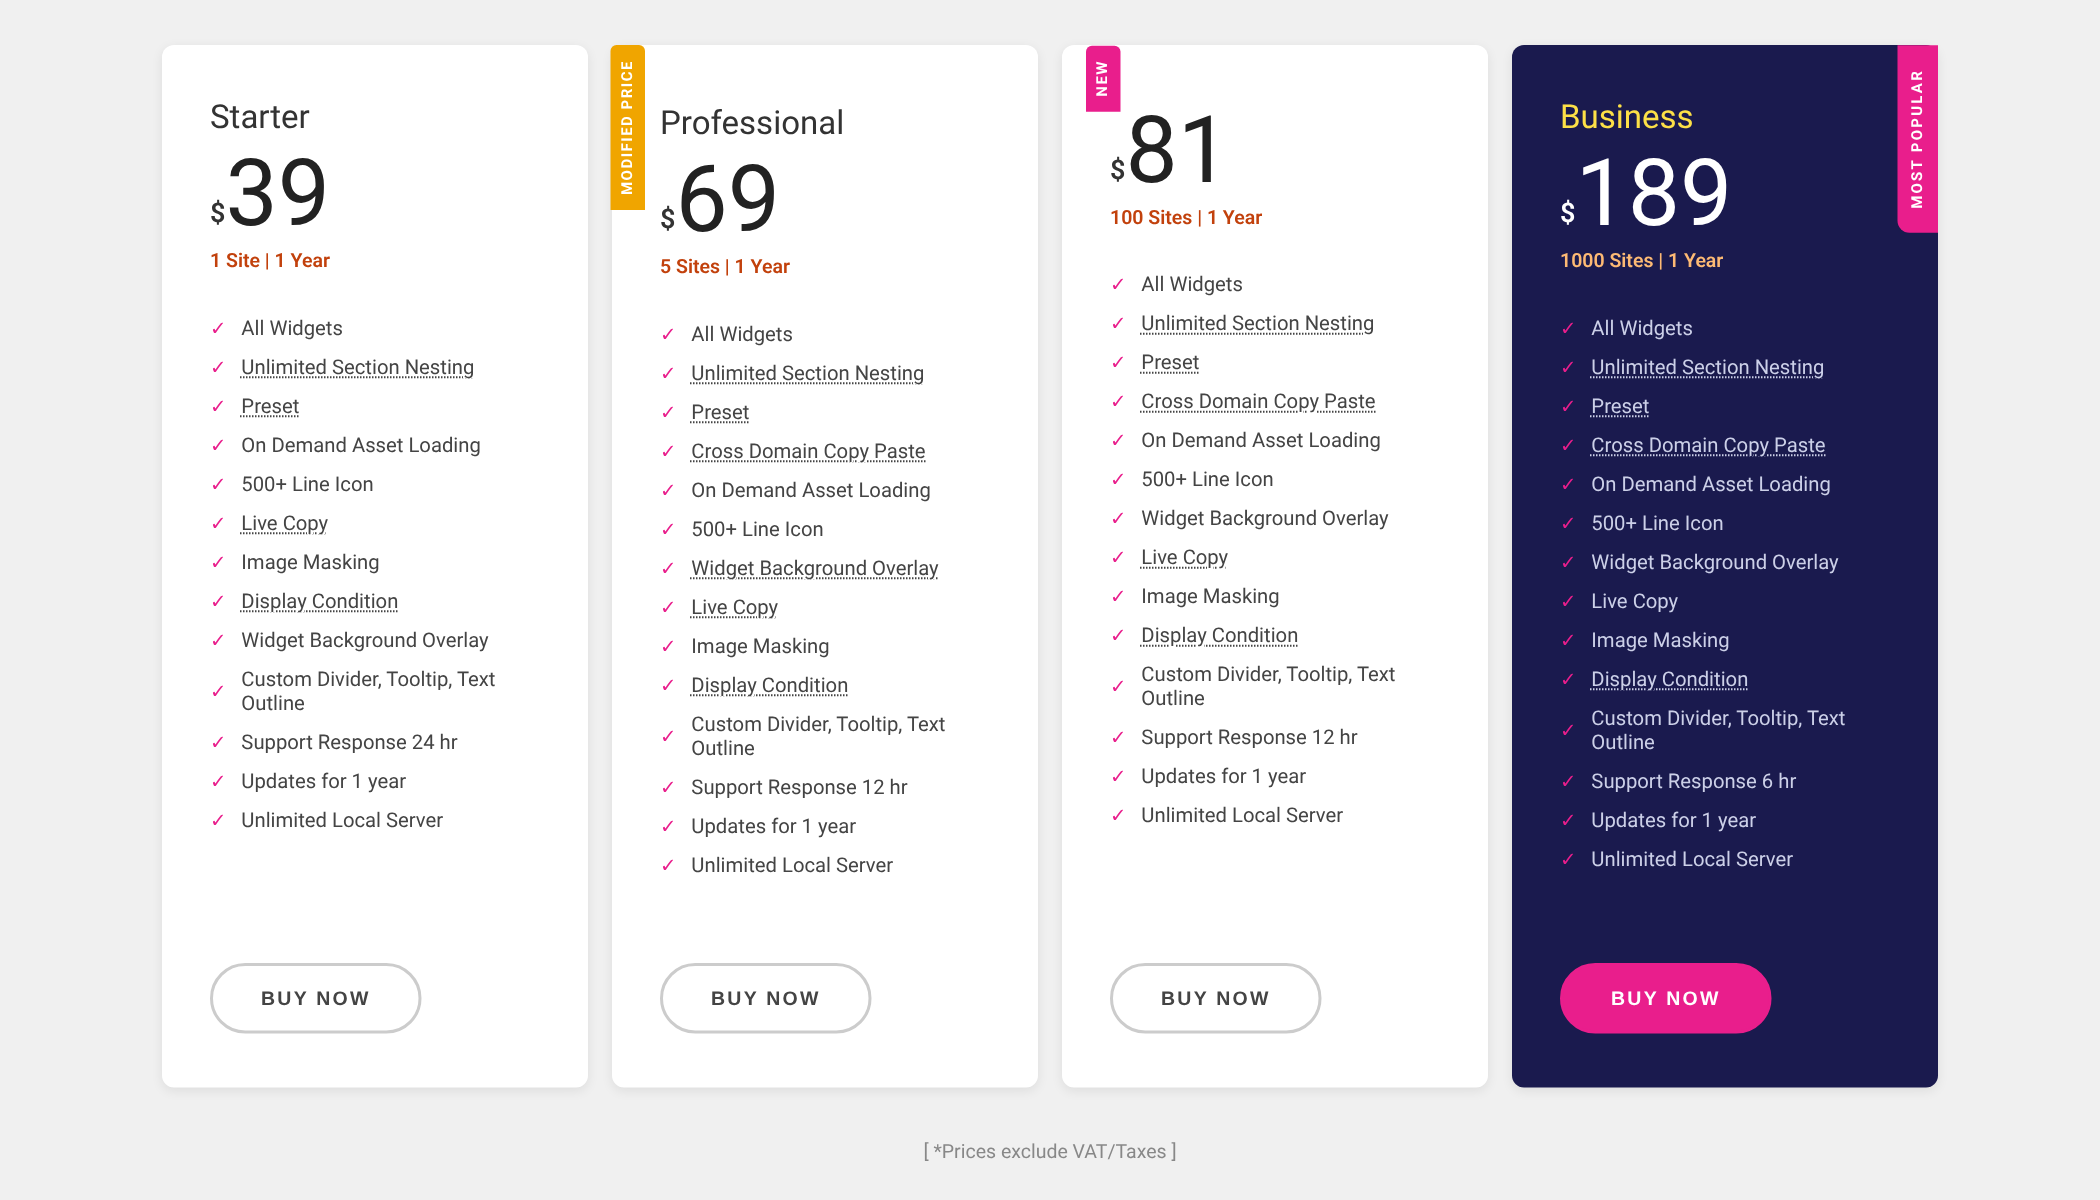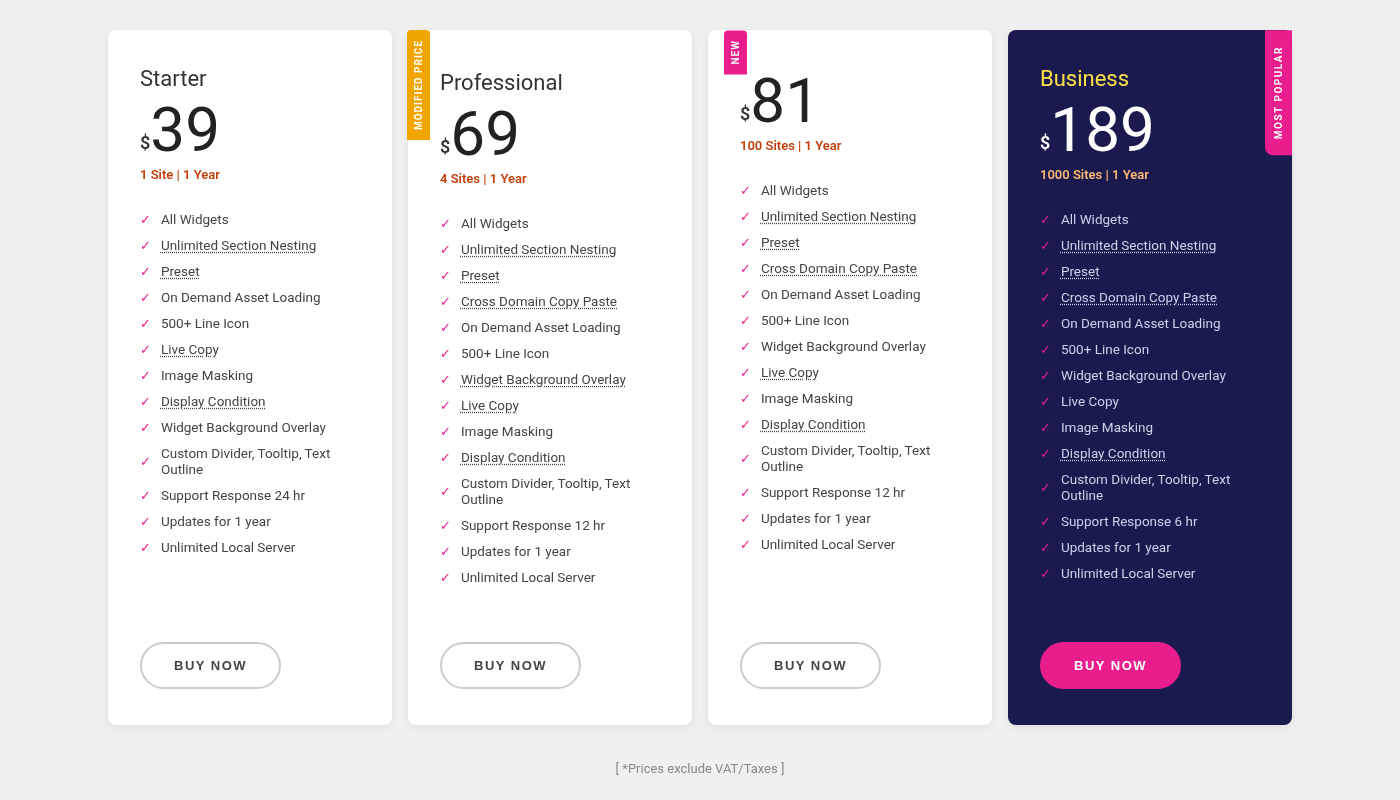--- a/index.html
+++ b/index.html
@@ -261,21 +261,21 @@
       </ul>
       <button class="buy-btn">BUY NOW</button>
     </div>
     <div class="plan-card professional-card">
       <div class="badge-modified">Modified Price</div>
       <div class="plan-name">Professional</div>
       <div class="price-row">
         <span class="currency">$</span>
         <span class="price-amount">69</span>
       </div>
-      <div class="price-period">4 Sites | 1 Year</div>
+      <div class="price-period">5 Sites | 1 Year</div>
       <ul class="features-list">
         <li>
           <span class="check-icon">✓</span>
           <span>All Widgets</span>
         </li>
         <li>
           <span class="check-icon">✓</span>
           <span class="feature-link">Unlimited Section Nesting</span>
         </li>
         <li>

